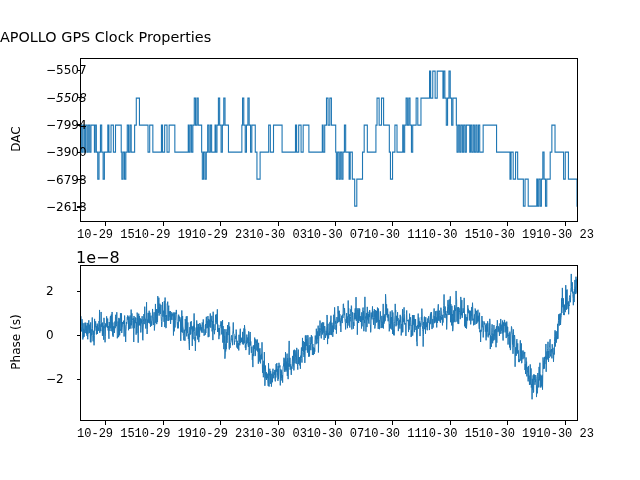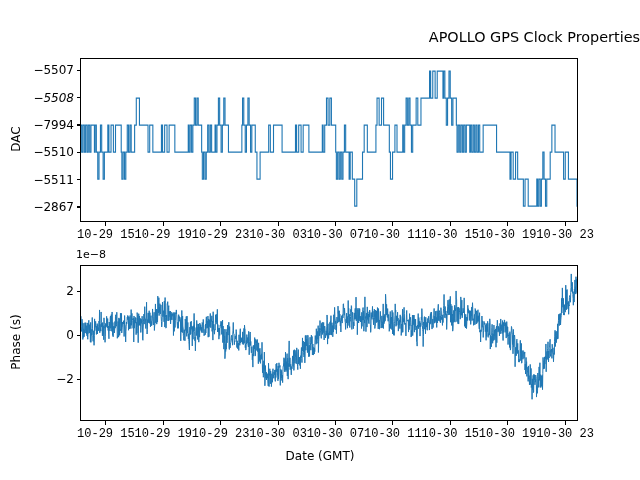--- a/index.html
+++ b/index.html
@@ -13,21 +13,21 @@
     height: 480px;
     background: #ffffff;
     font-family: "DejaVu Sans", sans-serif;
     overflow: hidden;
   }
   .title {
     position: absolute;
     left: 0;
     top: 29px;
     width: 640px;
-    text-align: right;
+    text-align: left;
     font-size: 14.4px;
     color: #000000;
     white-space: nowrap;
   }
   .axes {
     position: absolute;
     box-sizing: border-box;
     border: 1.1px solid #000000;
     background: transparent;
   }
@@ -51,41 +51,41 @@
     height: 100%;
     overflow: hidden;
   }
   .ticklabel {
     position: absolute;
     font-size: 12px;
     color: #000000;
     white-space: nowrap;
   }
   .ytick {
-    text-align: right;
     transform: translateY(-50%);
+    margin-left: 46px;
   }
   .xtick {
     transform: translateX(-50%);
     font-family: Liberation Mono, monospace;
   }
   .axlabel {
     position: absolute;
     font-size: 12px;
     color: #000000;
     white-space: nowrap;
   }
   .ylabel {
     transform-origin: 50% 50%;
     transform: rotate(-90deg);
     text-align: center;
   }
   .offsettext {
     position: absolute;
-    font-size: 11px;
+    font-size: 16px;
     color: #000000;
     white-space: nowrap;
   }
   .tickmark {
     position: absolute;
     background: #000000;
   }
   .tick-v { width: 1.1px; height: 3.5px; }
   .tick-h { width: 3.5px; height: 1.1px; }
 </style>
@@ -98,23 +98,23 @@
 
   <div class="axes" id="axes-dac">
     <svg class="plotsvg" id="dac-svg" viewBox="0 0 498 164" preserveAspectRatio="none">
         <path d="M0.00 66.97 L0.00 66.97 L0.67 66.97 L0.67 94.30 L1.94 94.30 L1.94 66.97 L3.36 66.97 L3.36 94.30 L4.63 94.30 L4.63 66.97 L6.06 66.97 L6.06 94.30 L7.32 94.30 L7.32 66.97 L8.75 66.97 L8.75 94.30 L10.01 94.30 L10.01 66.97 L13.46 66.97 L13.46 94.30 L14.13 94.30 L14.13 66.97 L15.40 66.97 L15.40 94.30 L16.82 94.30 L16.82 121.63 L18.09 121.63 L18.09 94.30 L19.52 94.30 L19.52 66.97 L20.78 66.97 L20.78 94.30 L22.21 94.30 L22.21 121.63 L23.47 121.63 L23.47 94.30 L26.92 94.30 L26.92 66.97 L28.04 66.97 L28.04 94.30 L30.15 94.30 L30.15 66.97 L32.53 66.97 L32.53 94.30 L34.64 94.30 L34.64 66.97 L40.38 66.97 L40.38 94.30 L41.05 94.30 L41.05 121.63 L42.32 121.63 L42.32 94.30 L43.74 94.30 L43.74 121.63 L45.01 121.63 L45.01 94.30 L46.44 94.30 L46.44 66.97 L47.70 66.97 L47.70 94.30 L49.13 94.30 L49.13 66.97 L50.39 66.97 L50.39 94.30 L53.84 94.30 L53.84 66.97 L55.52 66.97 L55.52 39.63 L58.68 39.63 L58.68 66.97 L67.30 66.97 L67.30 94.30 L68.98 94.30 L68.98 66.97 L72.14 66.97 L72.14 94.30 L80.76 94.30 L80.76 66.97 L81.88 66.97 L81.88 94.30 L83.99 94.30 L83.99 66.97 L86.36 66.97 L86.36 94.30 L88.47 94.30 L88.47 66.97 L94.22 66.97 L94.22 94.30 L107.68 94.30 L107.68 66.97 L108.35 66.97 L108.35 94.30 L109.61 94.30 L109.61 66.97 L111.04 66.97 L111.04 94.30 L112.31 94.30 L112.31 66.97 L113.73 66.97 L113.73 39.63 L115.00 39.63 L115.00 66.97 L116.42 66.97 L116.42 39.63 L117.69 39.63 L117.69 66.97 L121.14 66.97 L121.14 94.30 L121.81 94.30 L121.81 121.63 L123.07 121.63 L123.07 94.30 L124.50 94.30 L124.50 121.63 L125.77 121.63 L125.77 94.30 L127.19 94.30 L127.19 66.97 L128.46 66.97 L128.46 94.30 L129.88 94.30 L129.88 66.97 L131.15 66.97 L131.15 94.30 L134.59 94.30 L134.59 66.97 L135.27 66.97 L135.27 94.30 L136.53 94.30 L136.53 66.97 L137.96 66.97 L137.96 39.63 L139.22 39.63 L139.22 66.97 L140.65 66.97 L140.65 94.30 L141.92 94.30 L141.92 66.97 L143.34 66.97 L143.34 39.63 L144.61 39.63 L144.61 66.97 L148.05 66.97 L148.05 94.30 L161.51 94.30 L161.51 66.97 L162.19 66.97 L162.19 39.63 L163.45 39.63 L163.45 66.97 L164.88 66.97 L164.88 94.30 L166.14 94.30 L166.14 66.97 L167.57 66.97 L167.57 39.63 L168.84 39.63 L168.84 66.97 L170.26 66.97 L170.26 94.30 L171.53 94.30 L171.53 66.97 L174.97 66.97 L174.97 94.30 L176.66 94.30 L176.66 121.63 L179.82 121.63 L179.82 94.30 L188.43 94.30 L188.43 66.97 L190.11 66.97 L190.11 94.30 L193.28 94.30 L193.28 66.97 L201.89 66.97 L201.89 94.30 L215.35 94.30 L215.35 66.97 L216.47 66.97 L216.47 94.30 L218.58 94.30 L218.58 66.97 L220.96 66.97 L220.96 94.30 L223.07 94.30 L223.07 66.97 L228.81 66.97 L228.81 94.30 L242.27 94.30 L242.27 66.97 L243.11 66.97 L243.11 94.30 L244.69 94.30 L244.69 66.97 L246.48 66.97 L246.48 39.63 L248.06 39.63 L248.06 66.97 L249.84 66.97 L249.84 39.63 L251.42 39.63 L251.42 66.97 L255.73 66.97 L255.73 94.30 L256.40 94.30 L256.40 121.63 L257.67 121.63 L257.67 94.30 L259.09 94.30 L259.09 121.63 L260.36 121.63 L260.36 94.30 L261.79 94.30 L261.79 121.63 L263.05 121.63 L263.05 94.30 L264.48 94.30 L264.48 66.97 L265.74 66.97 L265.74 94.30 L269.19 94.30 L269.19 121.63 L270.31 121.63 L270.31 94.30 L272.42 94.30 L272.42 121.63 L274.80 121.63 L274.80 148.97 L276.91 148.97 L276.91 121.63 L282.65 121.63 L282.65 94.30 L284.33 94.30 L284.33 66.97 L287.49 66.97 L287.49 94.30 L296.11 94.30 L296.11 66.97 L297.23 66.97 L297.23 39.63 L299.34 39.63 L299.34 66.97 L301.72 66.97 L301.72 39.63 L303.82 39.63 L303.82 66.97 L309.57 66.97 L309.57 94.30 L310.69 94.30 L310.69 121.63 L312.80 121.63 L312.80 94.30 L315.18 94.30 L315.18 66.97 L317.28 66.97 L317.28 94.30 L323.03 94.30 L323.03 66.97 L323.70 66.97 L323.70 94.30 L324.97 94.30 L324.97 66.97 L326.39 66.97 L326.39 39.63 L327.66 39.63 L327.66 66.97 L329.08 66.97 L329.08 39.63 L330.35 39.63 L330.35 66.97 L331.78 66.97 L331.78 94.30 L333.04 94.30 L333.04 66.97 L336.49 66.97 L336.49 39.63 L338.17 39.63 L338.17 66.97 L341.33 66.97 L341.33 39.63 L349.95 39.63 L349.95 12.30 L351.07 12.30 L351.07 39.63 L353.18 39.63 L353.18 12.30 L355.55 12.30 L355.55 39.63 L357.66 39.63 L357.66 12.30 L363.41 12.30 L363.41 39.63 L364.08 39.63 L364.08 12.30 L365.34 12.30 L365.34 39.63 L366.77 39.63 L366.77 66.97 L368.04 66.97 L368.04 39.63 L369.46 39.63 L369.46 12.30 L370.73 12.30 L370.73 39.63 L372.15 39.63 L372.15 66.97 L373.42 66.97 L373.42 39.63 L376.86 39.63 L376.86 66.97 L377.54 66.97 L377.54 94.30 L378.80 94.30 L378.80 66.97 L380.23 66.97 L380.23 94.30 L381.49 94.30 L381.49 66.97 L382.92 66.97 L382.92 94.30 L384.19 94.30 L384.19 66.97 L385.61 66.97 L385.61 94.30 L386.88 94.30 L386.88 66.97 L390.32 66.97 L390.32 94.30 L391.00 94.30 L391.00 66.97 L392.26 66.97 L392.26 94.30 L393.69 94.30 L393.69 66.97 L394.95 66.97 L394.95 94.30 L396.38 94.30 L396.38 66.97 L397.65 66.97 L397.65 94.30 L399.07 94.30 L399.07 66.97 L400.34 66.97 L400.34 94.30 L403.78 94.30 L403.78 66.97 L417.24 66.97 L417.24 94.30 L430.70 94.30 L430.70 121.63 L431.82 121.63 L431.82 94.30 L433.93 94.30 L433.93 121.63 L436.31 121.63 L436.31 94.30 L438.42 94.30 L438.42 121.63 L444.16 121.63 L444.16 148.97 L445.84 148.97 L445.84 121.63 L449.01 121.63 L449.01 148.97 L457.62 148.97 L457.62 121.63 L458.29 121.63 L458.29 148.97 L459.56 148.97 L459.56 121.63 L460.99 121.63 L460.99 148.97 L462.25 148.97 L462.25 121.63 L463.68 121.63 L463.68 94.30 L464.94 94.30 L464.94 121.63 L466.37 121.63 L466.37 148.97 L467.64 148.97 L467.64 121.63 L471.08 121.63 L471.08 94.30 L472.76 94.30 L472.76 66.97 L475.93 66.97 L475.93 94.30 L484.54 94.30 L484.54 121.63 L486.22 121.63 L486.22 94.30 L489.39 94.30 L489.39 121.63 L498.00 121.63 L498.00 148.97 L499.12 148.97 L499.12 121.63 L501.23 121.63 L501.23 148.97 L503.61 148.97 L503.61 121.63 L505.72 121.63 L505.72 148.97 L498.00 148.97 " fill="none" stroke="#1f77b4" stroke-width="1.1" stroke-linejoin="miter" vector-effect="non-scaling-stroke"></path>
       </svg>
   </div>
   <div id="dac-yticks">
       <div class="ticklabel ytick" style="left: 0px; top: 70.3px; width: 74px;">−5507</div>
       <div class="ticklabel ytick" style="left: 0px; top: 97.6333px; width: 74px; font-style: italic;">−5508</div>
       <div class="ticklabel ytick" style="left: 0px; top: 124.967px; width: 74px;">−7994</div>
-      <div class="ticklabel ytick" style="left: 0px; top: 152.3px; width: 74px;">−5510</div>
-      <div class="ticklabel ytick" style="left: 0px; top: 179.633px; width: 74px;">−5511</div>
-      <div class="ticklabel ytick" style="left: 0px; top: 206.967px; width: 74px;">−2867</div>
+      <div class="ticklabel ytick" style="left: 0px; top: 152.3px; width: 74px;">−3900</div>
+      <div class="ticklabel ytick" style="left: 0px; top: 179.633px; width: 74px;">−6798</div>
+      <div class="ticklabel ytick" style="left: 0px; top: 206.967px; width: 74px;">−2618</div>
     </div>
   <div id="dac-xticks">
       <div class="ticklabel xtick" style="left: 105.833px; top: 228px;">10-29 15</div>
       <div class="ticklabel xtick" style="left: 163.239px; top: 228px;">10-29 19</div>
       <div class="ticklabel xtick" style="left: 220.646px; top: 228px;">10-29 23</div>
       <div class="ticklabel xtick" style="left: 278.052px; top: 228px;">10-30 03</div>
       <div class="ticklabel xtick" style="left: 335.458px; top: 228px;">10-30 07</div>
       <div class="ticklabel xtick" style="left: 392.865px; top: 228px;">10-30 11</div>
       <div class="ticklabel xtick" style="left: 450.271px; top: 228px;">10-30 15</div>
       <div class="ticklabel xtick" style="left: 507.677px; top: 228px;">10-30 19</div>
@@ -169,15 +169,14 @@
       <div class="tickmark tick-v" style="left: 392.365px; top: 421px;"></div>
       <div class="tickmark tick-v" style="left: 449.771px; top: 421px;"></div>
       <div class="tickmark tick-v" style="left: 507.177px; top: 421px;"></div>
       <div class="tickmark tick-v" style="left: 564.584px; top: 421px;"></div>
       <div class="tickmark tick-h" style="left: 76.5px; top: 378.754px;"></div>
       <div class="tickmark tick-h" style="left: 76.5px; top: 334.81px;"></div>
       <div class="tickmark tick-h" style="left: 76.5px; top: 290.866px;"></div>
     </div>
   <div class="axlabel ylabel" id="phase-ylabel" style="left: -32px; top: 335px; width: 96px;">Phase (s)</div>
   <div class="offsettext" id="phase-offset" style="left: 76px; top: 248px;">1e−8</div>
-  <div class="axlabel" id="phase-xlabel" style="left: 0px; top: 449px; width: 640px; text-align: center;">Date (GMT)</div>
 
 </div>
 
 </body></html>

